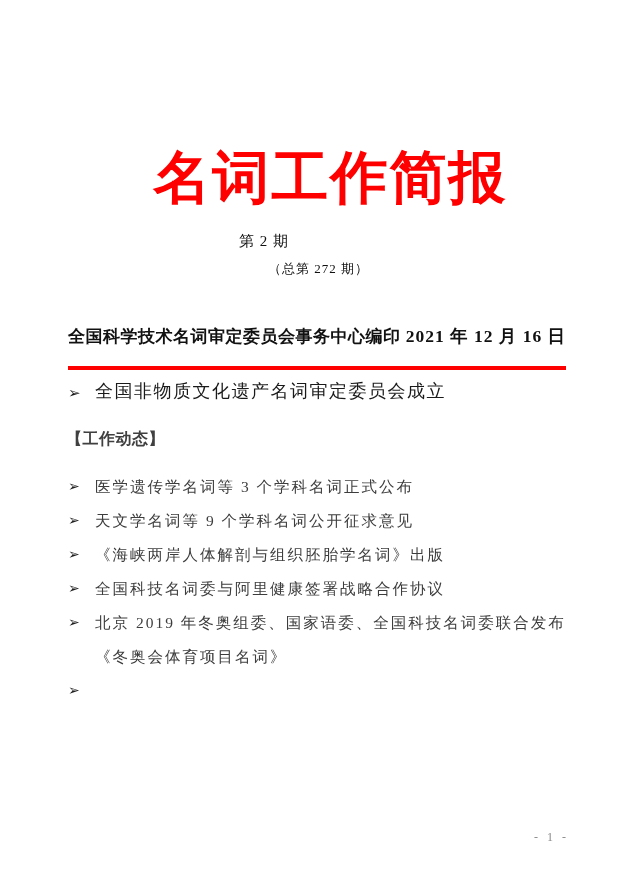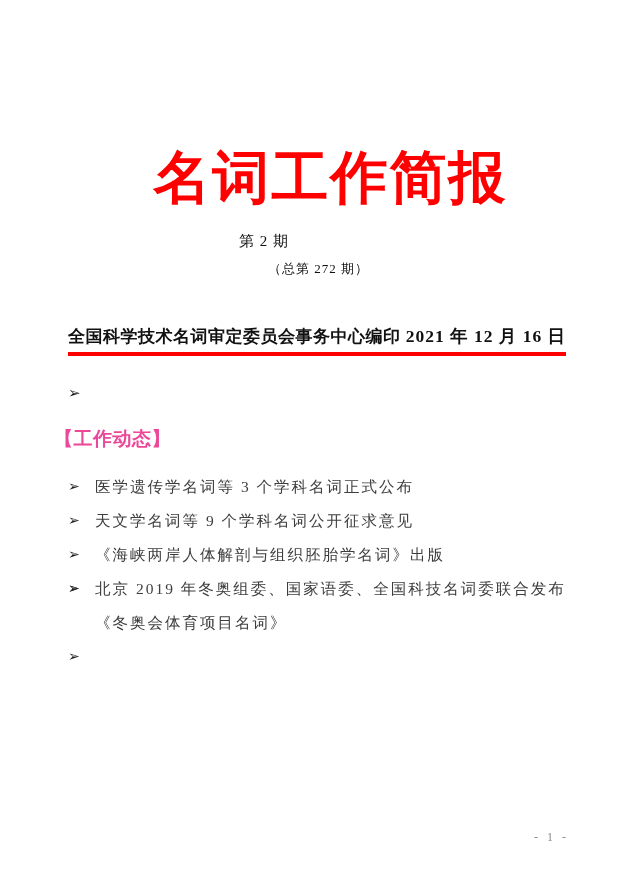--- a/index.html
+++ b/index.html
@@ -55,21 +55,21 @@
   
   .masthead-rule {
     position: absolute;
     top: 326px;
     left: 68px;
     width: 498px;
     display: flex;
     justify-content: space-between;
     align-items: baseline;
     border-bottom: 4px solid #fe0000;
-    padding-bottom: 5px;
+    padding-bottom: 19px;
   }
   .publisher {
     font-family: "Liberation Sans", "DejaVu Sans", sans-serif;
     font-weight: bold;
     font-size: 17px;
     line-height: 21px;
     letter-spacing: 0.5px;
     color: #111111;
   }
   .pub-date {
@@ -101,27 +101,27 @@
     top: 2px;
     font-size: 15px;
     letter-spacing: 0;
     color: #1a1a1a;
   }
 
   
   .section-header {
     position: absolute;
     top: 428px;
-    left: 54px;
+    left: 66px;
     font-family: "Liberation Sans", "DejaVu Sans", sans-serif;
     font-weight: bold;
-    font-size: 19px;
+    font-size: 16px;
     line-height: 22px;
     letter-spacing: 0.5px;
-    color: #ec4899;
+    color: #404040;
   }
 
   
   .news-list {
     position: absolute;
     top: 470px;
     left: 68px;
     width: 502px;
     margin: 0;
     padding: 0;
@@ -166,39 +166,41 @@
   <div class="issue-line">第 2 期</div>
   <div class="issue-total-line">（总第 272 期）</div>
 
   <div class="masthead-rule">
     <span class="publisher">全国科学技术名词审定委员会事务中心编印</span>
     <span class="pub-date">2021 年 12 月 16 日</span>
   </div>
 
   <div class="headline">
     <span class="marker">➢</span>
+    <span>全国非物质文化遗产名词审定委员会成立</span>
   </div>
 
   <div class="section-header">【工作动态】</div>
 
   <ul class="news-list">
     <li>
       <span class="marker">➢</span>
       <span>医学遗传学名词等 3 个学科名词正式公布</span>
     </li>
     <li>
       <span class="marker">➢</span>
       <span>天文学名词等 9 个学科名词公开征求意见</span>
     </li>
     <li>
       <span class="marker">➢</span>
       <span>《海峡两岸人体解剖与组织胚胎学名词》出版</span>
     </li>
     <li>
       <span class="marker">➢</span>
+      <span>全国科技名词委与阿里健康签署战略合作协议</span>
     </li>
     <li>
       <span class="marker">➢</span>
       <span>北京 2019 年冬奥组委、国家语委、全国科技名词委联合发布《冬奥会体育项目名词》</span>
     </li>
     <li>
       <span class="marker">➢</span>
     </li>
   </ul>
 

